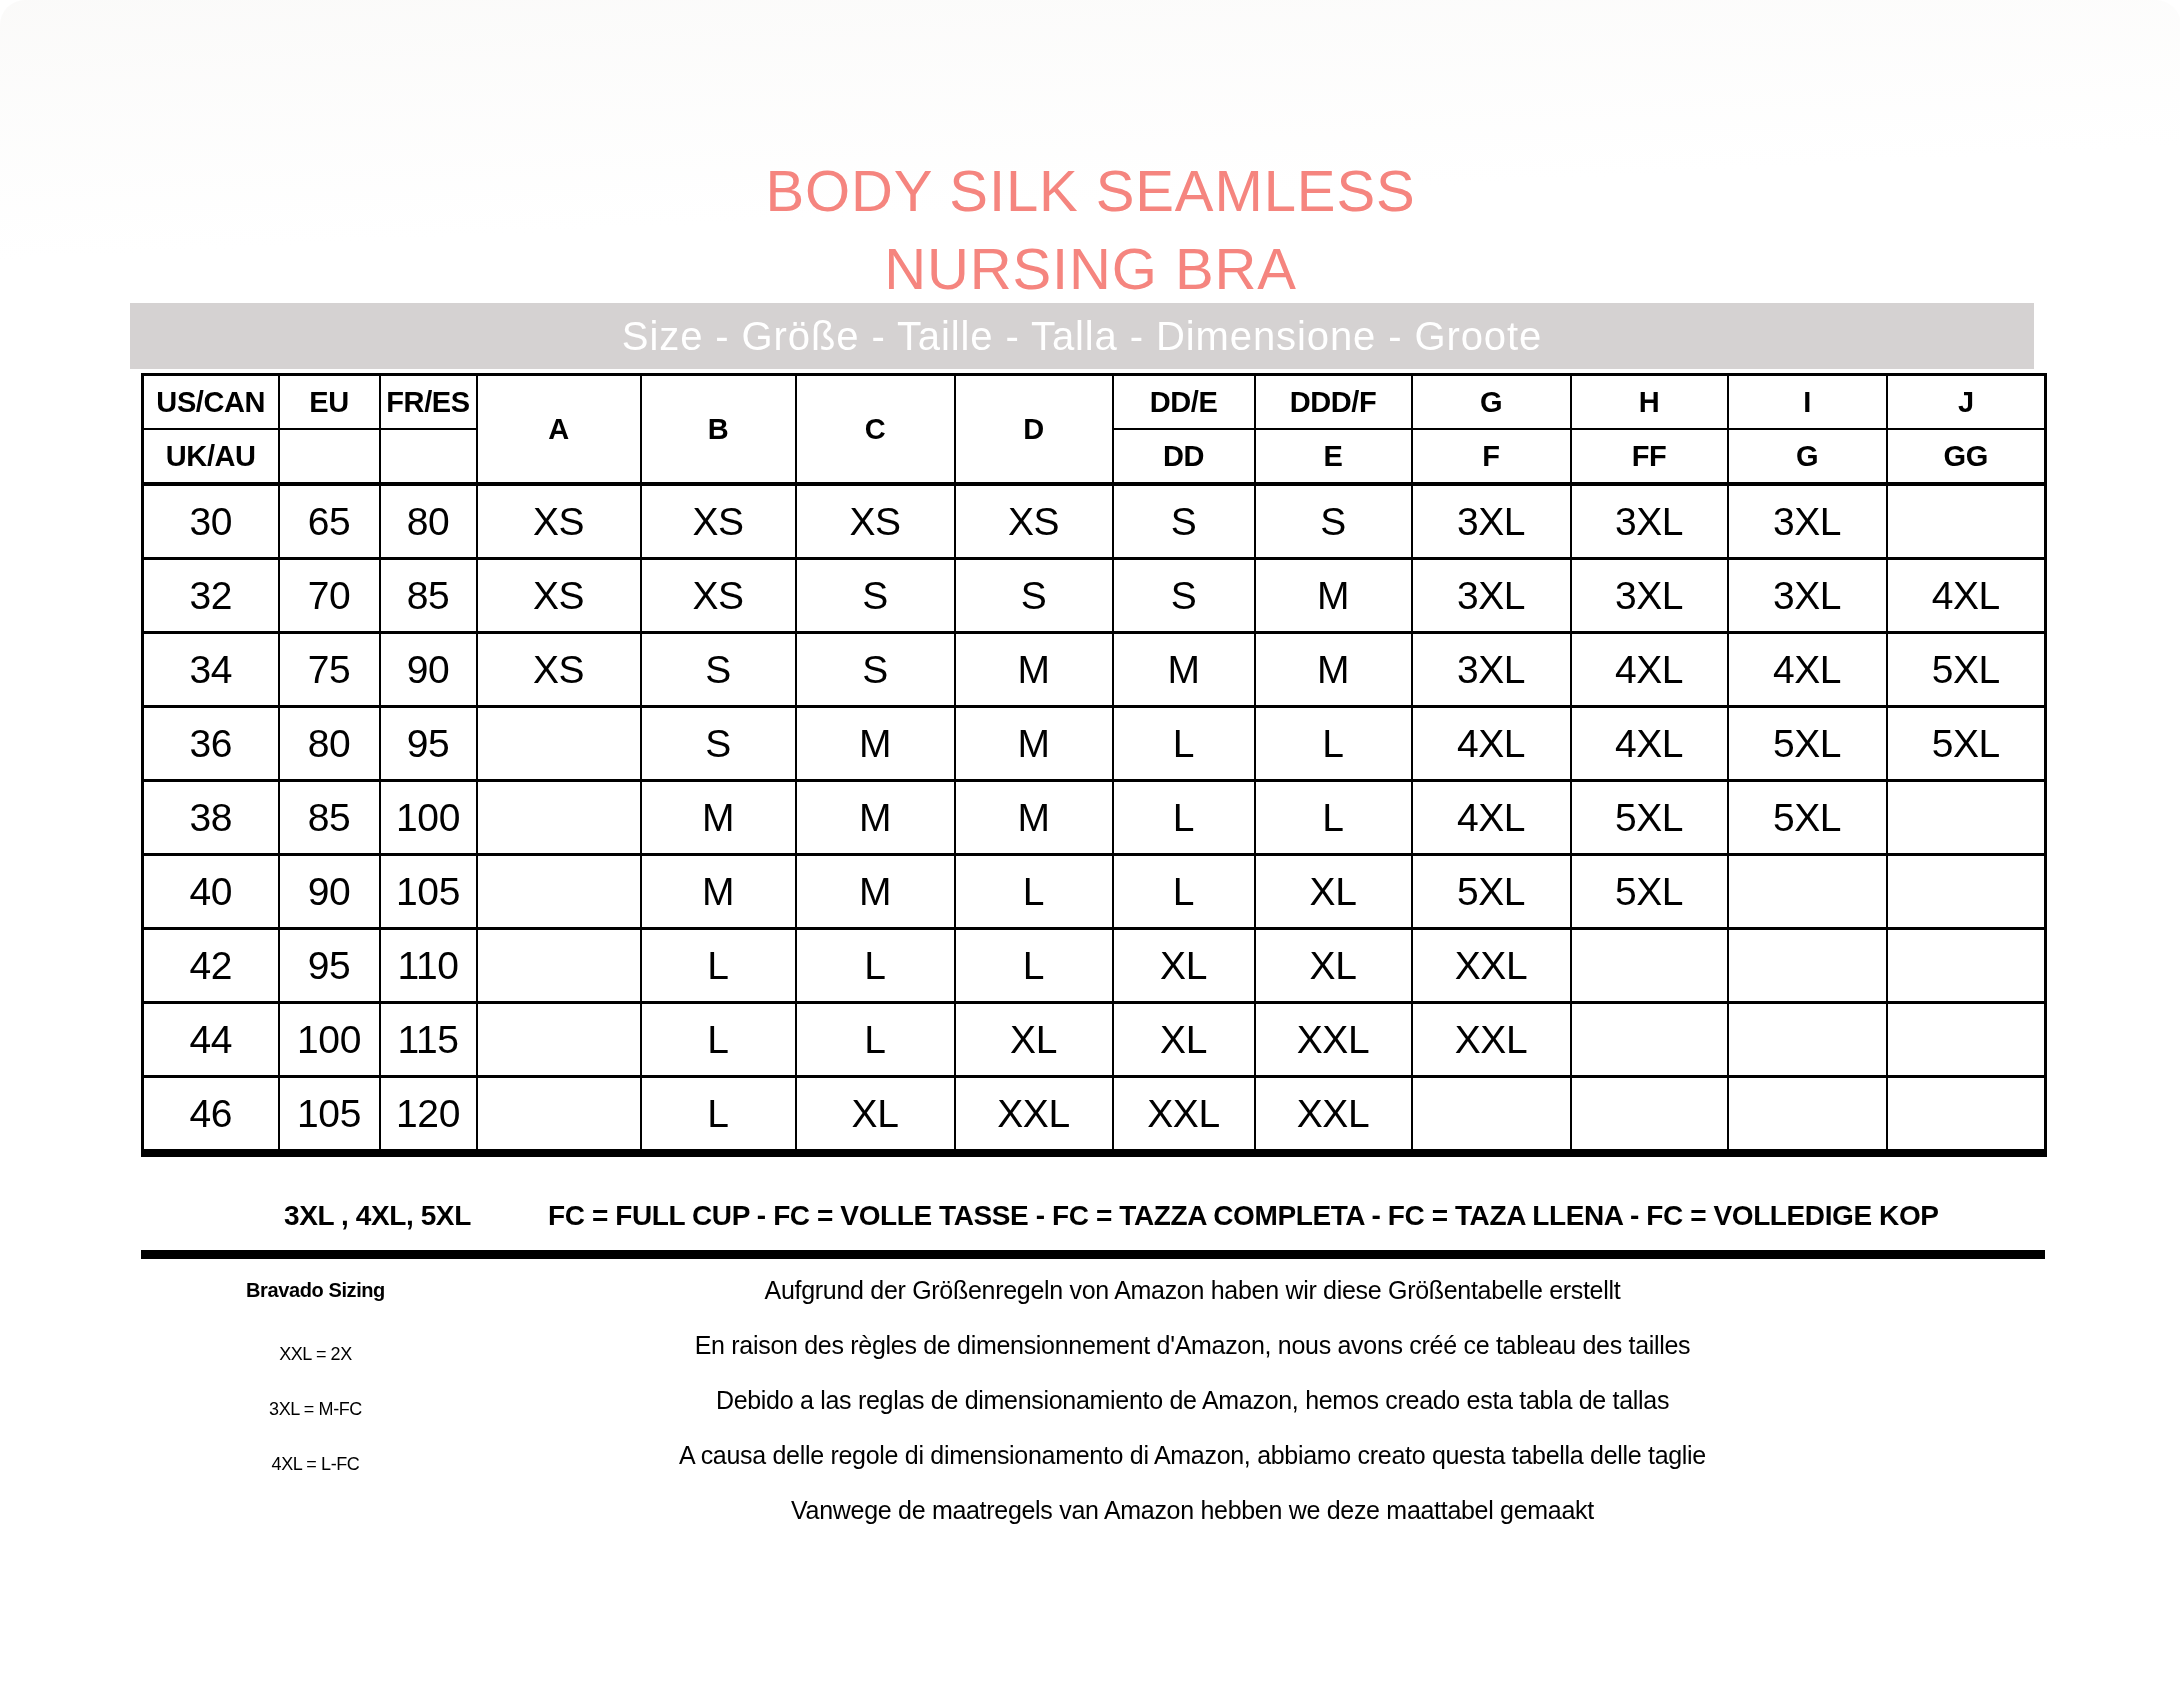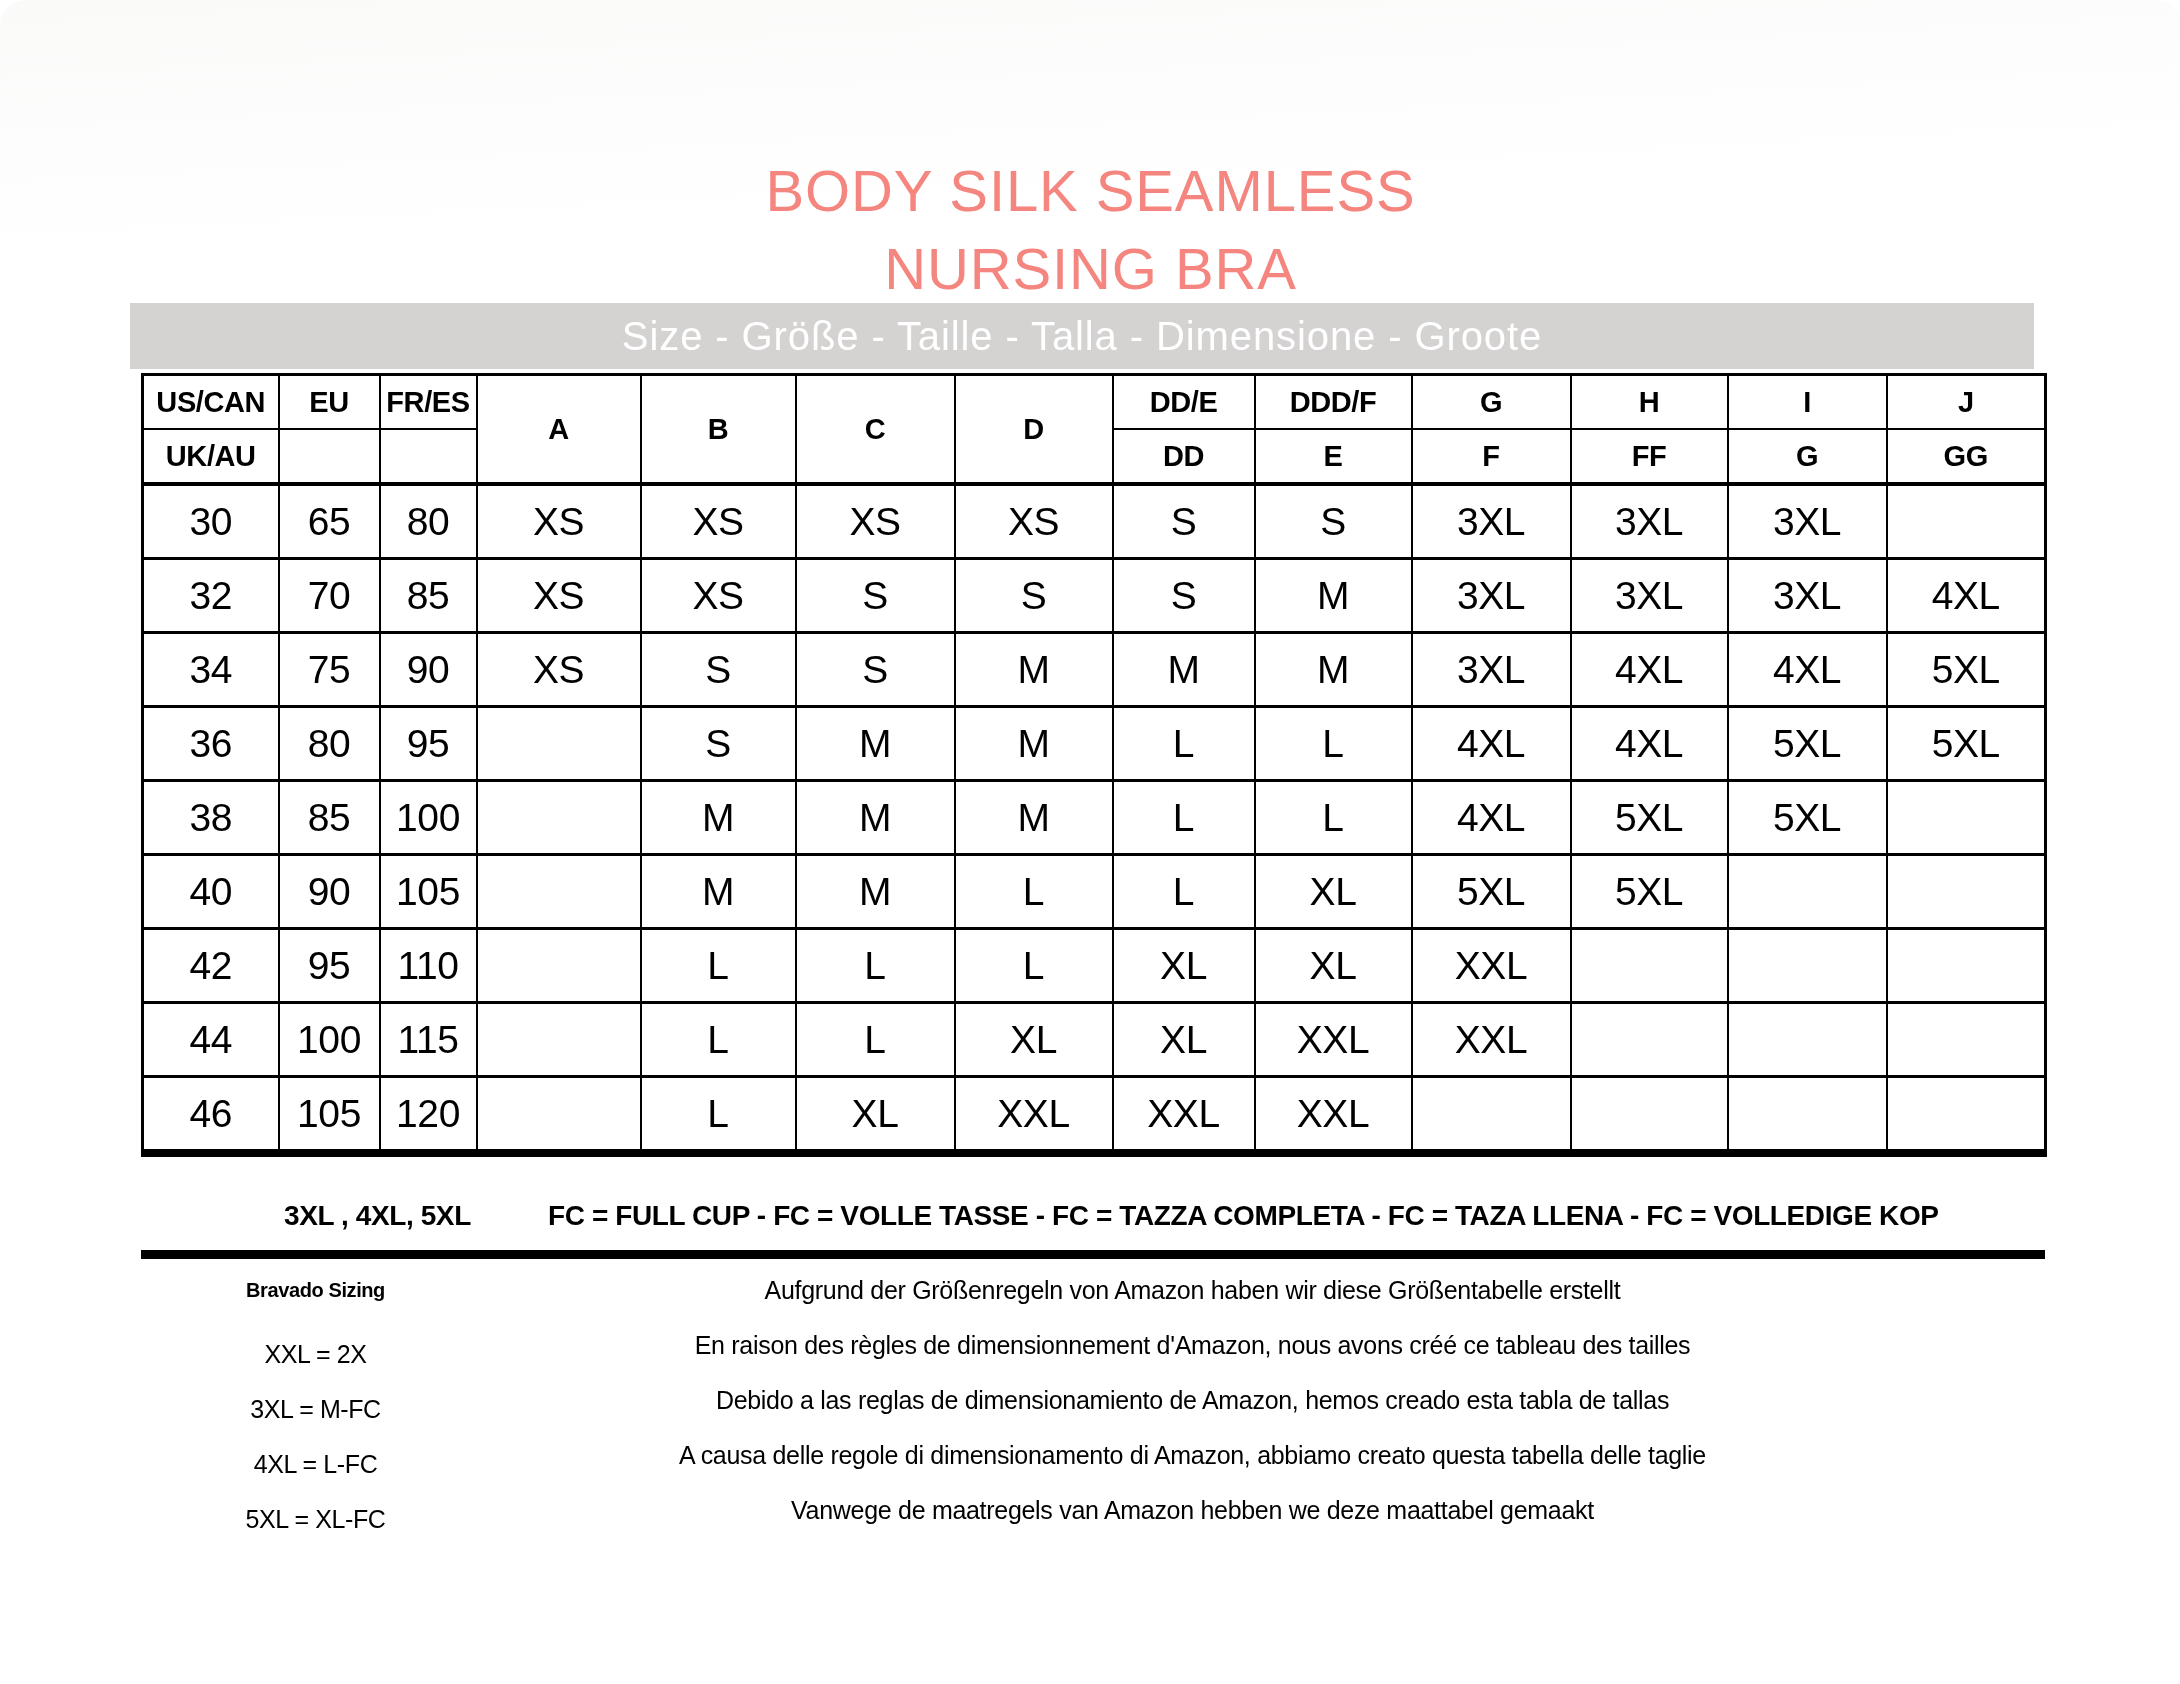--- a/index.html
+++ b/index.html
@@ -118,21 +118,21 @@
     text-align: center;
   }
   .bravado-heading {
     font-size: 20px;
     font-weight: 700;
     line-height: 55px;
     margin-bottom: 8.5px;
     letter-spacing: -0.4px;
   }
   .map-line {
-    font-size: 25px;
+    font-size: 18px;
     line-height: 55px;
     letter-spacing: -0.4px;
   }
   .notes-col {
     position: absolute;
     left: 511px;
     top: 0;
     width: 1363px;
     text-align: center;
   }
@@ -347,21 +347,20 @@
 
   <div class="divider-rule"></div>
 
   <div class="bottom-section">
     <div class="bravado-col">
       <div class="bravado-heading">Bravado Sizing</div>
       <div>
           <div class="map-line">XXL = 2X</div>
           <div class="map-line">3XL = M-FC</div>
           <div class="map-line">4XL = L-FC</div>
-          <div class="map-line">5XL = XL-FC</div>
         </div>
     </div>
     <div class="notes-col">
         <div class="note-line">Aufgrund der Größenregeln von Amazon haben wir diese Größentabelle erstellt</div>
         <div class="note-line">En raison des règles de dimensionnement d'Amazon, nous avons créé ce tableau des tailles</div>
         <div class="note-line">Debido a las reglas de dimensionamiento de Amazon, hemos creado esta tabla de tallas</div>
         <div class="note-line">A causa delle regole di dimensionamento di Amazon, abbiamo creato questa tabella delle taglie</div>
         <div class="note-line">Vanwege de maatregels van Amazon hebben we deze maattabel gemaakt</div>
       </div>
   </div>

